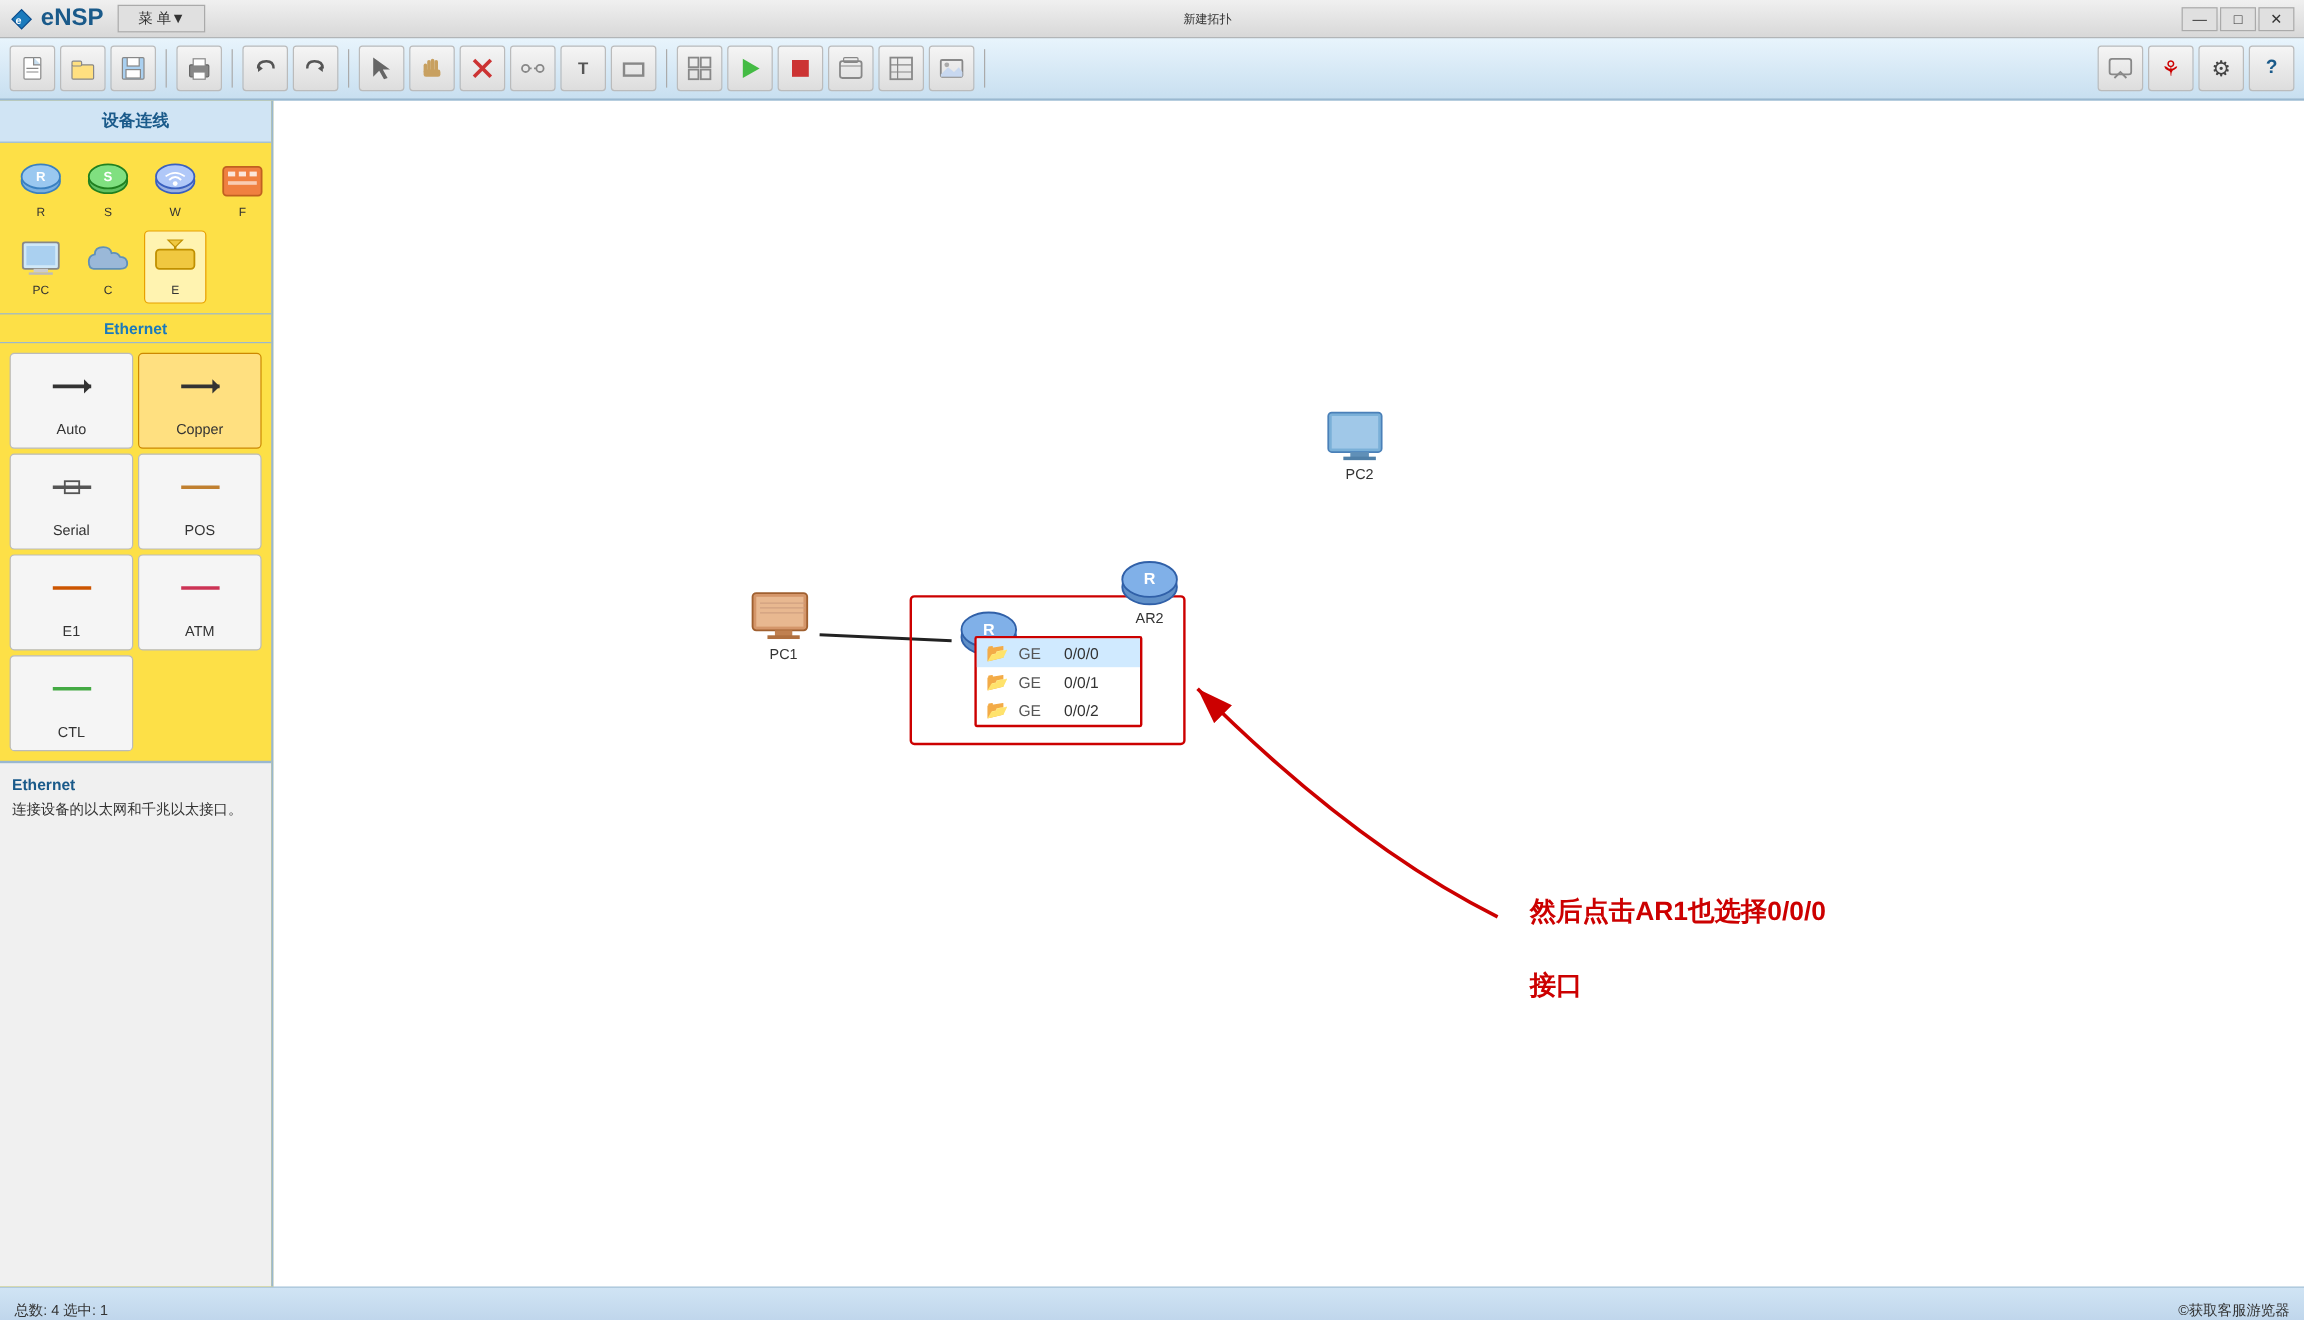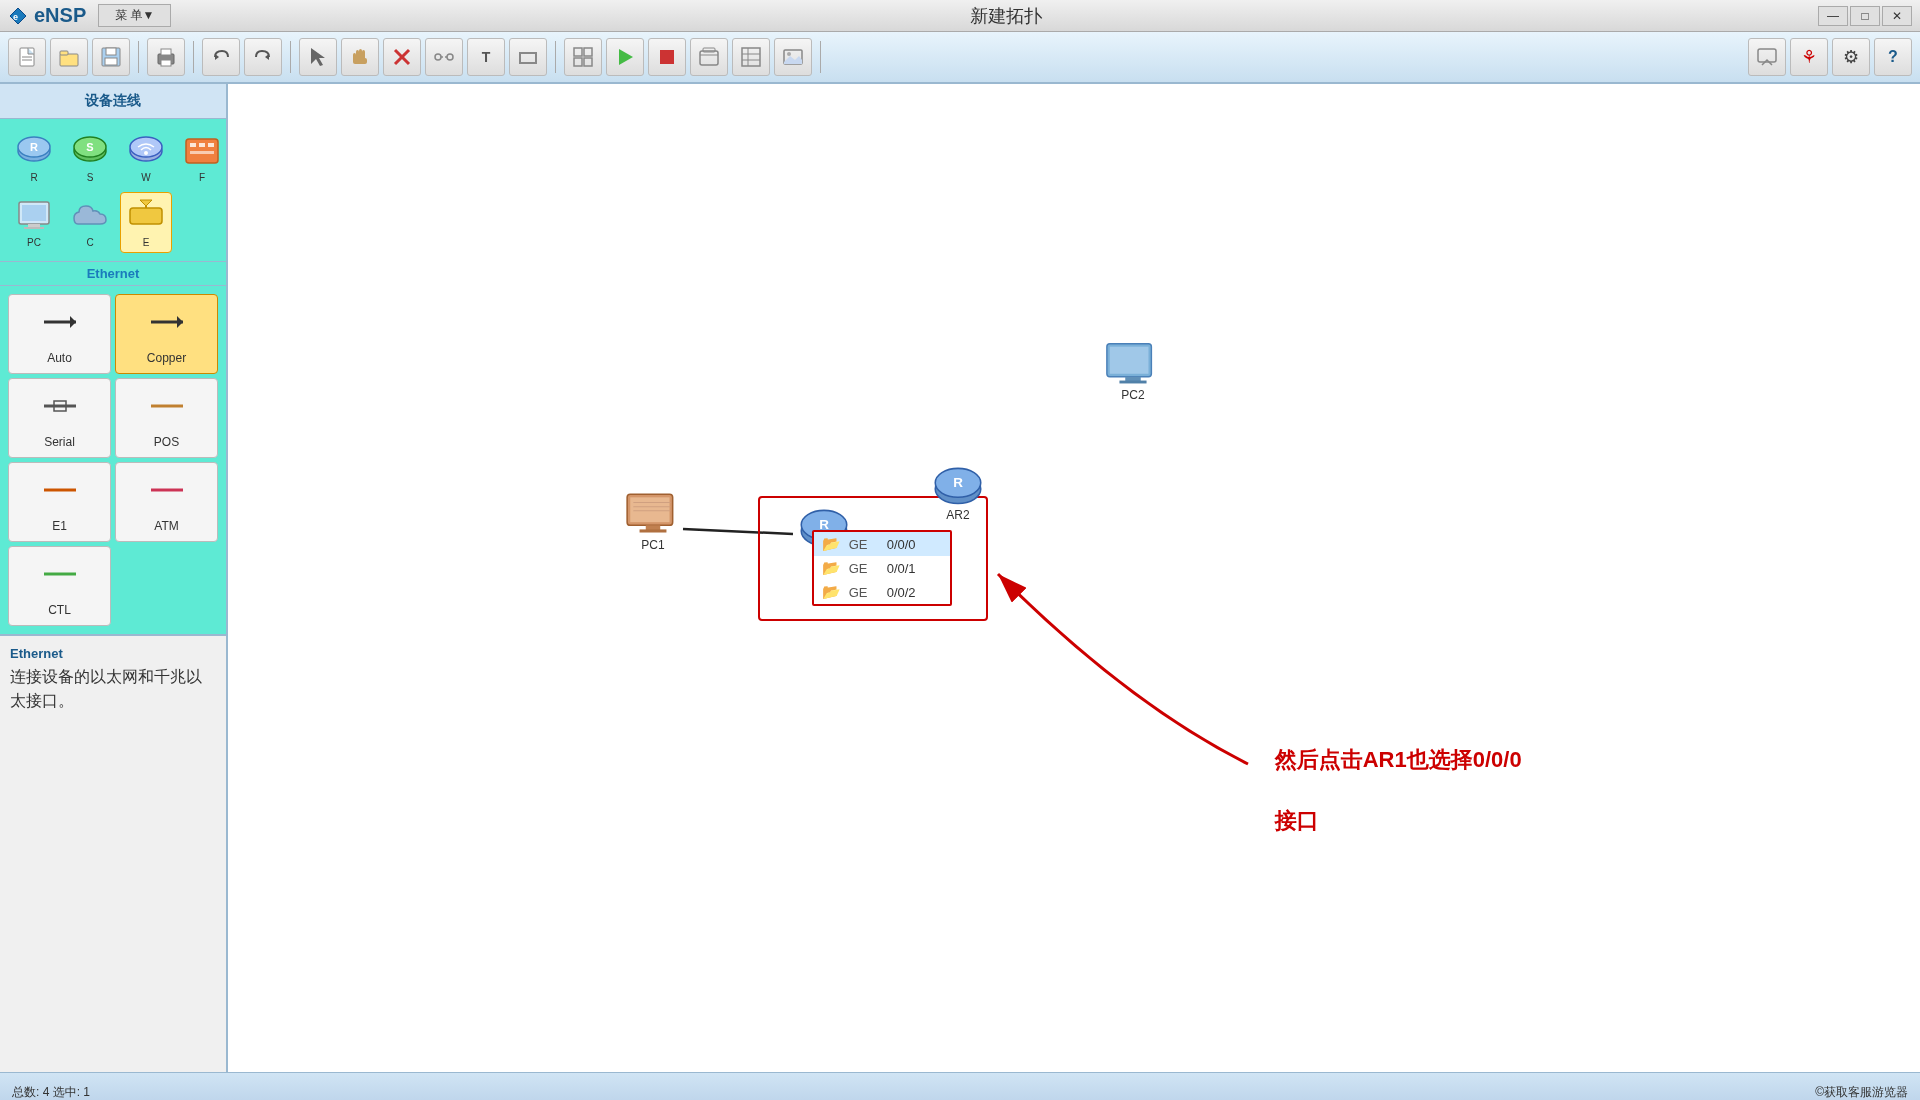--- a/index.html
+++ b/index.html
@@ -32,21 +32,21 @@
       background: linear-gradient(to bottom, #f5f5f5, #ddd);
       border: 1px solid #bbb; border-radius: 3px; cursor: pointer; font-size: 18px; color: #444;
     }
     .tb-sep { width: 1px; height: 32px; background: #aaa; margin: 0 4px; }
 
     
     #main { display: flex; height: calc(1100px - 32px - 52px - 28px); }
 
     
     #sidebar {
-      width: 228px; background: #5eead4; border-right: 2px solid #9ab8d0;
+      width: 228px; background: #fde047; border-right: 2px solid #9ab8d0;
       display: flex; flex-direction: column; overflow: hidden;
     }
     #sidebar-title {
       text-align: center; font-size: 14px; font-weight: bold; color: #1a5a8a;
       padding: 8px; background: #d0e4f4; border-bottom: 1px solid #9ab8d0;
     }
     #device-grid {
       display: grid; grid-template-columns: repeat(4, 1fr); gap: 4px;
       padding: 8px; border-bottom: 1px solid #9ab8d0;
     }
@@ -73,21 +73,21 @@
     }
     .cable-item.selected { background: #ffe080; border-color: #cc8800; }
     .cable-icon { font-size: 28px; margin-bottom: 4px; }
     .cable-label { font-size: 12px; color: #333; }
 
     #info-box {
       padding: 10px; background: #f0f0f0; border-top: 1px solid #9ab8d0;
       flex: 1;
     }
     #info-title { font-size: 13px; font-weight: bold; color: #1a5a8a; margin-bottom: 4px; }
-    #info-text { font-size: 16px; color: #333; line-height: 1.5; }
+    #info-text { font-size: 12px; color: #333; line-height: 1.5; }
 
     
     #canvas { flex: 1; background: white; position: relative; overflow: hidden; }
 
     
     .net-node {
       position: absolute; display: flex; flex-direction: column;
       align-items: center; cursor: pointer; text-align: right;
     }
     .node-icon { width: 60px; height: 54px; display: flex; align-items: center; justify-content: center; }
@@ -135,21 +135,21 @@
   <div style="display:flex;align-items:center;gap:12px;">
     <div style="display:flex;align-items:center;gap:6px;">
       <svg width="20" height="20" viewBox="0 0 20 20">
         <polygon points="10,2 18,10 10,18 2,10" fill="#1a7abc" stroke="#0a4a8a" stroke-width="1"></polygon>
         <text x="5" y="14" font-size="9" fill="white" font-weight="bold">e</text>
       </svg>
       <span style="font-weight:bold;font-size:20px;color:#1a5a8a;">eNSP</span>
     </div>
     <button class="menu-btn">菜 单▼</button>
   </div>
-  <div class="title" style="font-size:18px;color:#333;">新建拓扑</div>
+  <div class="title" style="font-size:10px;color:#333;">新建拓扑</div>
   <div class="win-controls">
     <div class="win-btn">—</div>
     <div class="win-btn">□</div>
     <div class="win-btn close">✕</div>
   </div>
 </div>
 
 <div id="toolbar">
 
   <div class="tb-btn">

